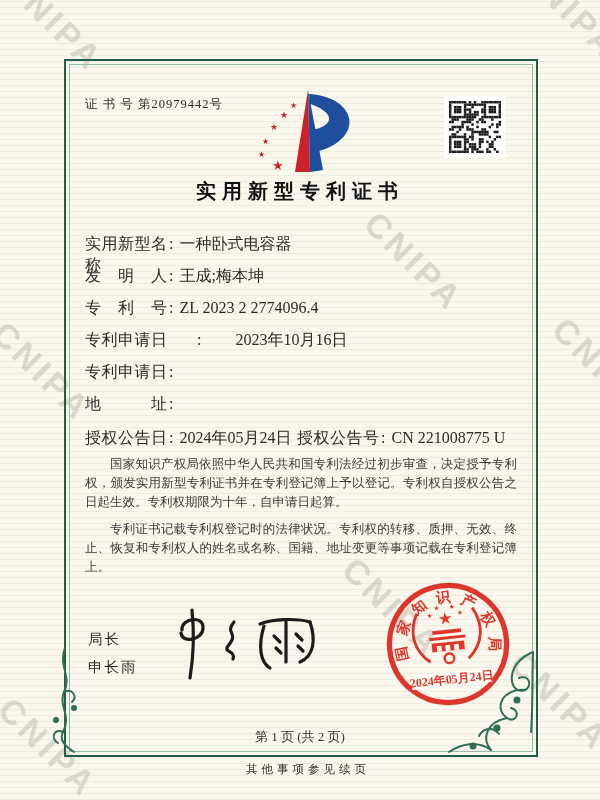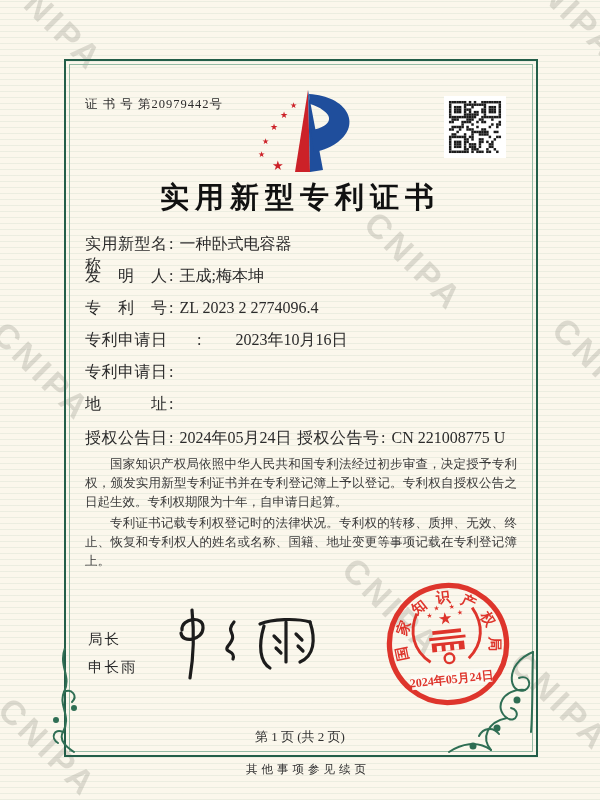--- a/index.html
+++ b/index.html
@@ -26,34 +26,34 @@
   }
   .frame::before{
     content:"";position:absolute;left:3px;top:3px;right:3px;bottom:3px;
     border:1px solid #96bca6;
   }
   .cert-number{position:absolute;left:85px;top:96px;font-size:12.5px;z-index:2;letter-spacing:1px;}
   .logo{position:absolute;left:250px;top:84px;z-index:2;}
   .qr{position:absolute;left:444px;top:96px;z-index:2;}
   .title{
     position:absolute;left:0;top:178px;width:600px;text-align:center;z-index:2;
-    font-size:29px;font-weight:bold;letter-spacing:6px;color:#111;
+    font-size:20px;font-weight:bold;letter-spacing:6px;color:#111;
   }
   .field-row{position:absolute;left:85px;width:432px;height:22px;z-index:2;
     font-size:16px;display:flex;align-items:baseline;}
   .field-label{
     display:inline-block;width:82px;
     text-align:justify;text-align-last:justify;
   }
   .colon{margin:0 6px 0 2px;}
   .grant-group{display:flex;align-items:baseline;justify-content:space-between;}
   .grant-group.second{position:absolute;left:212px;top:0;}
   .paras{position:absolute;left:85px;top:455px;width:432px;z-index:2;
     font-size:12.5px;line-height:19px;text-align:justify;color:#3a3a3a;}
-  .paras p{margin:0 0 2px 0;text-indent:2em;}
+  .paras p{margin:0 0 8px 0;text-indent:2em;}
   .signer{position:absolute;left:88px;top:630px;z-index:2;font-size:14.5px;
     font-family:"Liberation Sans","DejaVu Sans",sans-serif;}
   .signer div{margin-bottom:9px;letter-spacing:2px;}
   .signature{position:absolute;left:168px;top:602px;z-index:2;}
   .seal{position:absolute;left:376px;top:570px;z-index:4;opacity:0.95;}
   .seal-char{font-size:15px;font-weight:bold;fill:#dd2b22;}
   .ornament-br{position:absolute;left:433px;top:648px;z-index:3;}
   .ornament-l{position:absolute;left:48px;top:648px;z-index:3;}
   .page-footer{position:absolute;left:0;top:728px;width:600px;text-align:center;
     font-size:13px;z-index:2;color:#333;}

